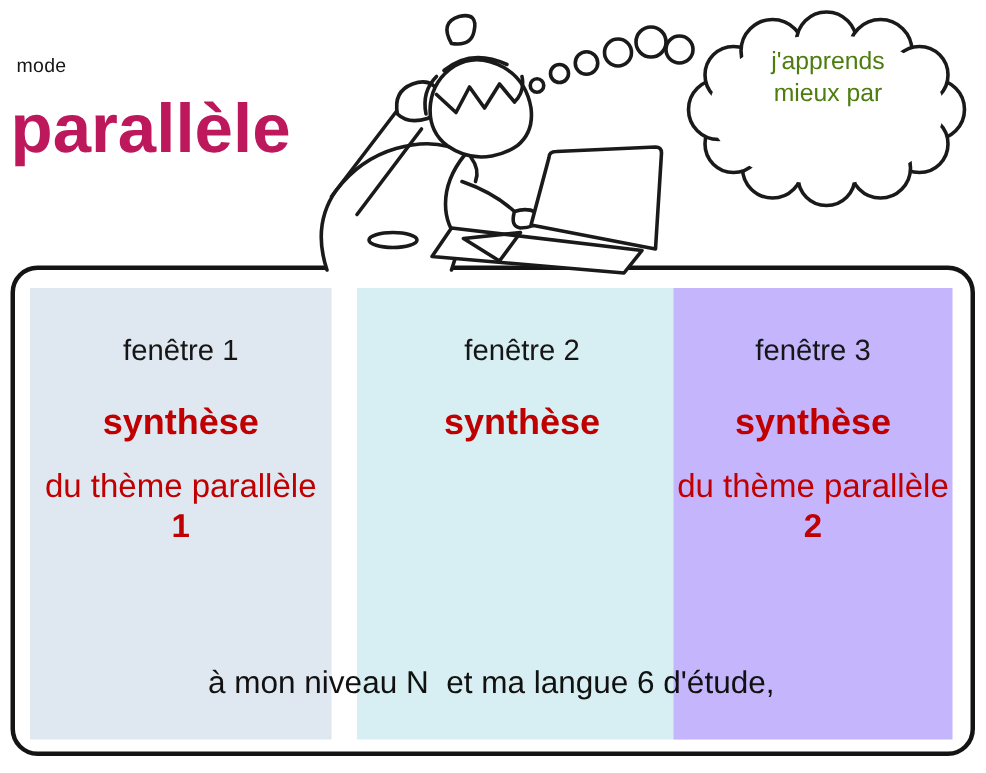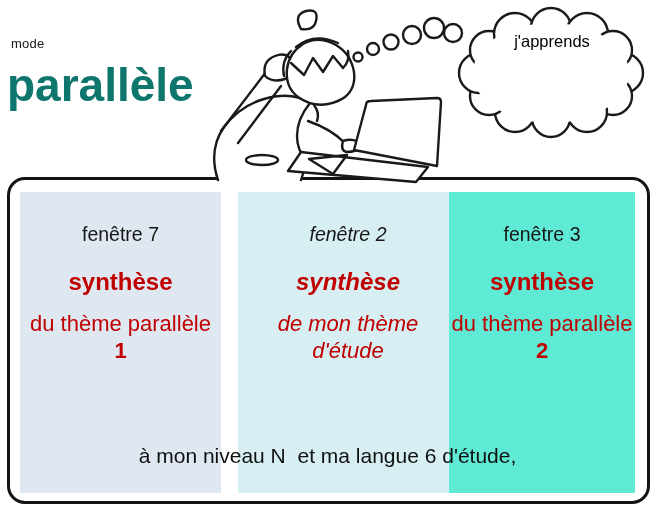--- a/index.html
+++ b/index.html
@@ -15,52 +15,52 @@
     font-size:13px;letter-spacing:.2px;color:#161616;
   }
   .title{
     position:absolute;left:7px;top:58px;
     font-size:46px;font-weight:bold;letter-spacing:0px;
   }
   
   #illu{position:absolute;left:0;top:0;z-index:5;pointer-events:none;}
   .cloud-text{
     position:absolute;left:474px;top:31px;width:156px;z-index:6;
-    text-align:center;font-size:16.5px;line-height:21px;color:#000000;
+    text-align:center;font-size:16.5px;line-height:21px;color:#4d7c0f;
   }
   
   .board{
     position:absolute;left:7px;top:177px;width:643px;height:327px;
     box-sizing:border-box;border:3px solid #141414;border-radius:18px;
     background:#ffffff;z-index:1;
   }
   .panel{
     position:absolute;top:192px;height:301px;z-index:2;
     text-align:center;
   }
   .panel-1{left:20px;width:201px;}
-  .panel-2{left:238px;width:220px;font-style:italic;}
+  .panel-2{left:238px;width:220px;}
   .panel-3{left:449px;width:186px;}
   .panel-name{margin-top:31px;font-size:19.5px;color:#161616;}
   .panel-heading{margin-top:22px;font-size:24px;font-weight:bold;color:#c00000;}
   .panel-sub{margin-top:14px;font-size:22px;line-height:27px;color:#c00000;}
   .panel-sub .num{font-weight:bold;}
   .board-footer{
     position:absolute;left:7px;top:396px;width:641px;z-index:3;
     text-align:center;font-size:21px;line-height:24px;color:#111;
     white-space:pre-wrap;
   }
 </style>
 </head>
 <body>
 
 <div id="stage">
 
   <div class="mode-label">mode</div>
-  <div class="title" style="color: #0f766e;">parallèle</div>
+  <div class="title" style="color: #be185d;">parallèle</div>
 
   <svg id="illu" width="657" height="192" viewBox="0 0 657 192">
     <g fill="none" stroke="#1a1a1a" stroke-width="2.4" stroke-linecap="round" stroke-linejoin="round">
 
       <path d="M 218,180 Q 208,150 224,127 Q 240,106 264,99 Q 292,91 310,103 Q 297,119 297,136 Q 297,151 307,161 L 301,180" fill="#ffffff"></path>
 
       <path d="M 221,131 L 266,72"></path>
       <path d="M 238,143 L 281,86"></path>
 
       <path d="M 265,76 Q 262,61 275,56 Q 288,51 293,63 Q 296,74 285,79 Q 272,83 265,76 Z" fill="#ffffff"></path>
@@ -109,43 +109,40 @@
       <circle cx="515" cy="34" r="21"></circle>
       <circle cx="551" cy="28" r="20"></circle>
       <circle cx="587" cy="34" r="21"></circle>
       <circle cx="613" cy="50" r="19"></circle>
       <ellipse cx="551" cy="73" rx="78" ry="50" stroke="none"></ellipse>
     </g>
   </svg>
 
   <div class="cloud-text">
     <div>j'apprends</div>
+    <div>mieux par</div>
   </div>
 
   <div class="board"></div>
 
   <div class="panel panel-1" style="background-color: rgb(223, 231, 241);">
-    <div class="panel-name">fenêtre 7</div>
+    <div class="panel-name">fenêtre 1</div>
     <div class="panel-heading">synthèse</div>
     <div class="panel-sub">
       <div>du thème parallèle</div>
       <div class="num">1</div>
     </div>
   </div>
 
   <div class="panel panel-2" style="background-color: rgb(215, 239, 242);">
     <div class="panel-name">fenêtre 2</div>
     <div class="panel-heading">synthèse</div>
-    <div class="panel-sub">
-      <div>de mon thème</div>
-      <div>d'étude</div>
-    </div>
   </div>
 
-  <div class="panel panel-3" style="background-color: #5eead4;">
+  <div class="panel panel-3" style="background-color: #c4b5fd;">
     <div class="panel-name">fenêtre 3</div>
     <div class="panel-heading">synthèse</div>
     <div class="panel-sub">
       <div>du thème parallèle</div>
       <div class="num">2</div>
     </div>
   </div>
 
   <div class="board-footer">
     <div class="f1">à mon niveau N  et ma langue 6 d'étude,</div>

